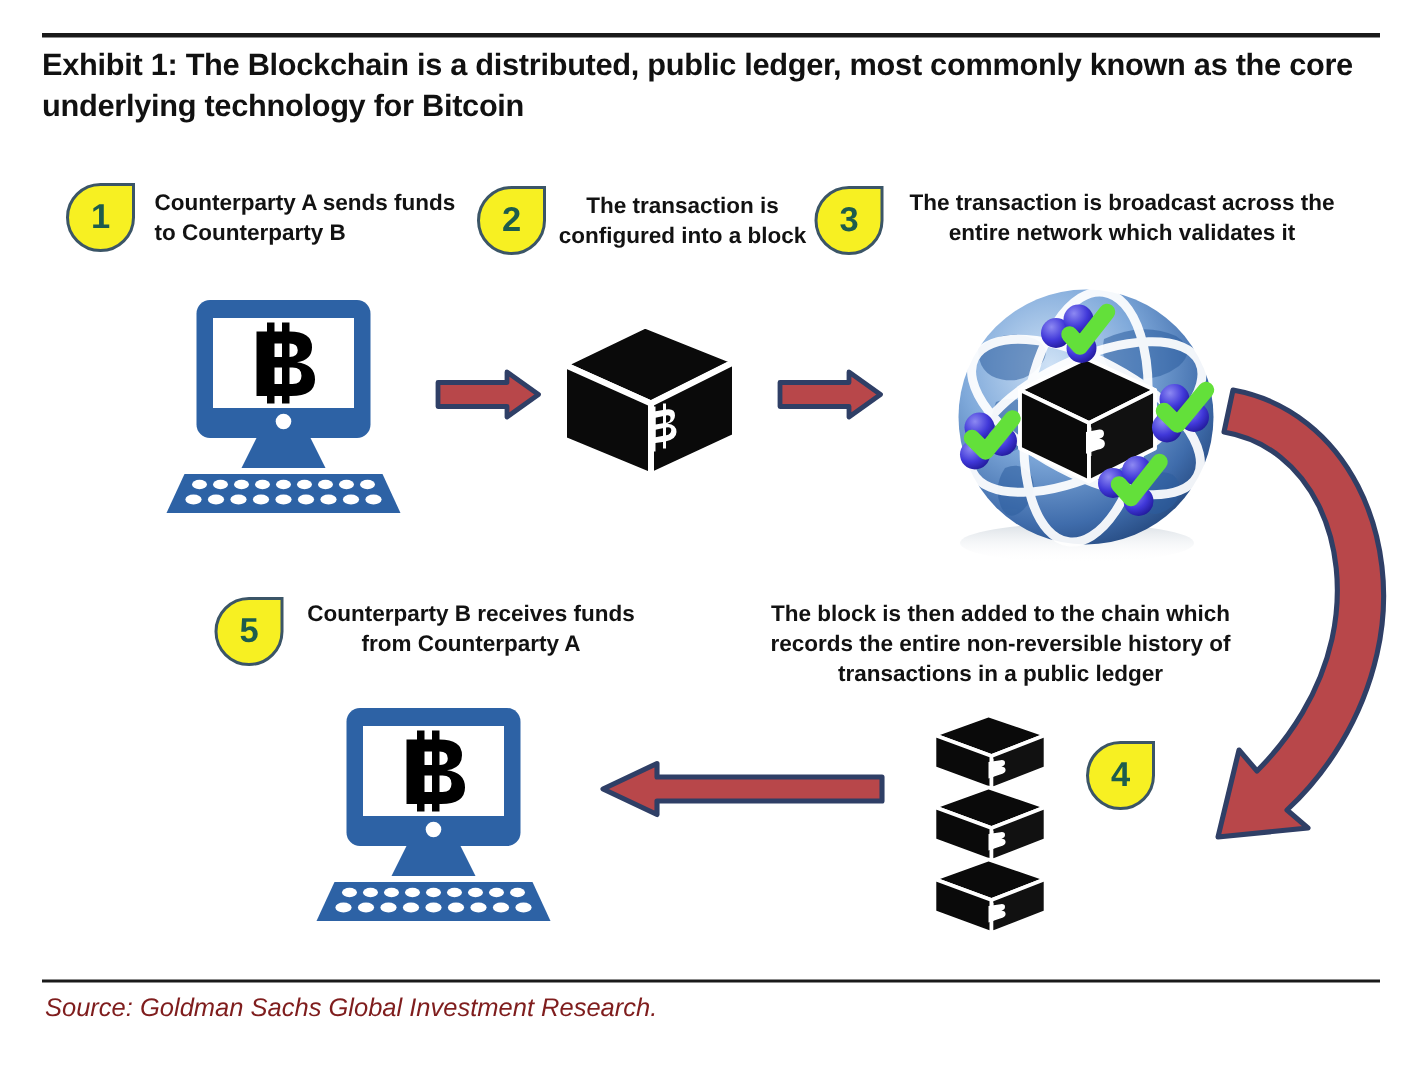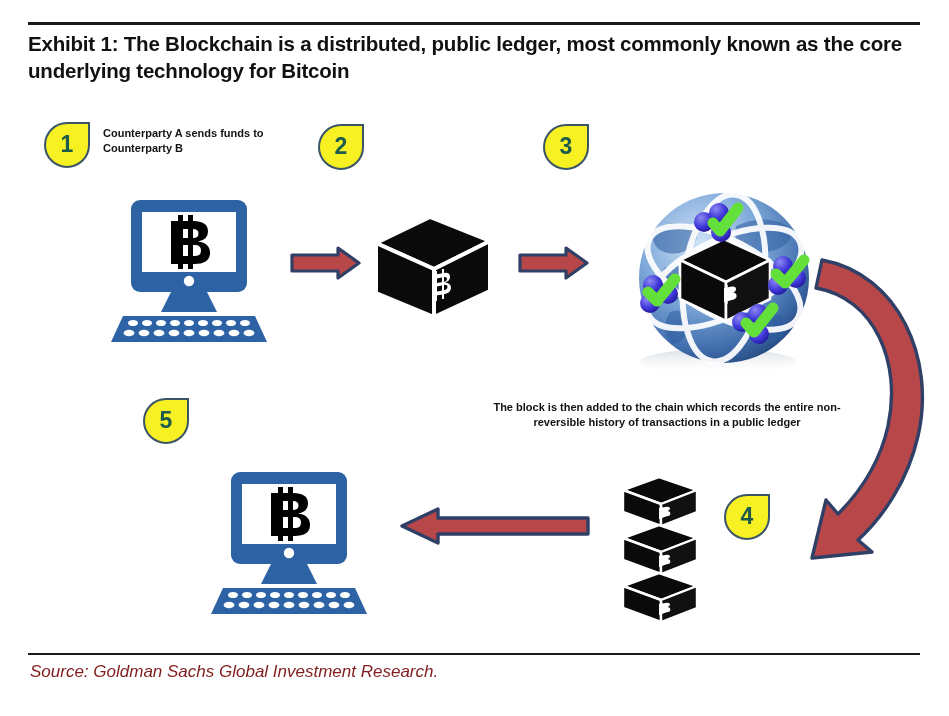--- a/index.html
+++ b/index.html
@@ -44,21 +44,21 @@
     display:flex;align-items:center;justify-content:center;
   }
   .badge span{
     font-size:23px;font-weight:bold;color:#1d5c4d;
     line-height:1;margin-top:-1px;
   }
 
   
   .caption{
     position:absolute;
-    font-size:11px;font-weight:bold;color:#121212;
+    font-size:15px;font-weight:bold;color:#121212;
     line-height:1.32;text-align:center;
   }
   .caption.left{text-align:left;}
 
   
   .monitor{position:absolute;}
 
   .arrow{position:absolute;}
   .globe{position:absolute;}
   .cube{position:absolute;}
@@ -122,20 +122,21 @@
 
   <div class="arrow" style="left:290px;top:246px;">
     <svg width="72" height="34" viewBox="0 0 72 34">
       <path d="M2 9 L48 9 L48 2 L69 17 L48 32 L48 25 L2 25 Z" fill="#b8474a" stroke="#2f3f66" stroke-width="3.2" stroke-linejoin="round"></path>
     </svg>
   </div>
 
   <div class="badge" style="left:318px;top:124px;">
     <span>2</span>
   </div>
+  <div class="caption" style="left:372px;top:128px;width:166px;">The transaction is configured into a block</div>
 
   <div class="cube" style="left:368px;top:205px;">
     <svg width="130" height="118" viewBox="0 0 130 118">
 
       <path d="M8 38 L62 12 L122 36 L66 64 Z" fill="#0a0a0a" stroke="#ffffff" stroke-width="4" stroke-linejoin="round"></path>
 
       <path d="M8 38 L66 64 L66 112 L8 88 Z" fill="#0a0a0a" stroke="#ffffff" stroke-width="4" stroke-linejoin="round"></path>
 
       <path d="M66 64 L122 36 L122 86 L66 112 Z" fill="#0a0a0a" stroke="#ffffff" stroke-width="4" stroke-linejoin="round"></path>
 
@@ -151,20 +152,21 @@
 
   <div class="arrow" style="left:518px;top:246px;">
     <svg width="72" height="34" viewBox="0 0 72 34">
       <path d="M2 9 L48 9 L48 2 L69 17 L48 32 L48 25 L2 25 Z" fill="#b8474a" stroke="#2f3f66" stroke-width="3.2" stroke-linejoin="round"></path>
     </svg>
   </div>
 
   <div class="badge" style="left:543px;top:124px;">
     <span>3</span>
   </div>
+  <div class="caption" style="left:598px;top:126px;width:300px;">The transaction is broadcast across the entire network which validates it</div>
 
   <div class="globe" style="left:618px;top:186px;">
     <svg width="225" height="190" viewBox="0 0 225 190">
       <defs>
         <radialGradient id="gsphere" cx="36%" cy="30%" r="78%">
           <stop offset="0%" stop-color="#cfe2f6"></stop>
           <stop offset="45%" stop-color="#7fa9da"></stop>
           <stop offset="80%" stop-color="#3f6cab"></stop>
           <stop offset="100%" stop-color="#22457a"></stop>
         </radialGradient>
@@ -244,20 +246,21 @@
                C 122 232, 98 268, 72 292
                L 86 304 L 26 310 L 40 252 L 52 266
                C 74 244, 94 214, 102 178
                C 116 114, 88 50, 30 40 Z" fill="#b8474a" stroke="#2f3f66" stroke-width="3.4" stroke-linejoin="round"></path>
     </svg>
   </div>
 
   <div class="badge" style="left:143px;top:398px;">
     <span>5</span>
   </div>
+  <div class="caption" style="left:199px;top:400px;width:230px;">Counterparty B receives funds from Counterparty A</div>
 
   <div class="monitor" style="left:205px;top:468px;">
     <svg width="190" height="148" viewBox="0 0 190 148">
       <rect x="26" y="4" width="116" height="92" rx="9" fill="#2d62a5"></rect>
       <rect x="37" y="16" width="94" height="60" fill="#ffffff"></rect>
       <circle cx="84" cy="85" r="5.2" fill="#ffffff"></circle>
       <path d="M66 96 L102 96 L112 116 L56 116 Z" fill="#2d62a5"></path>
       <path d="M18 120 L150 120 L162 146 L6 146 Z" fill="#2d62a5"></path>
       <g fill="#ffffff">
         <ellipse cx="28" cy="127" rx="5" ry="3.1"></ellipse>

